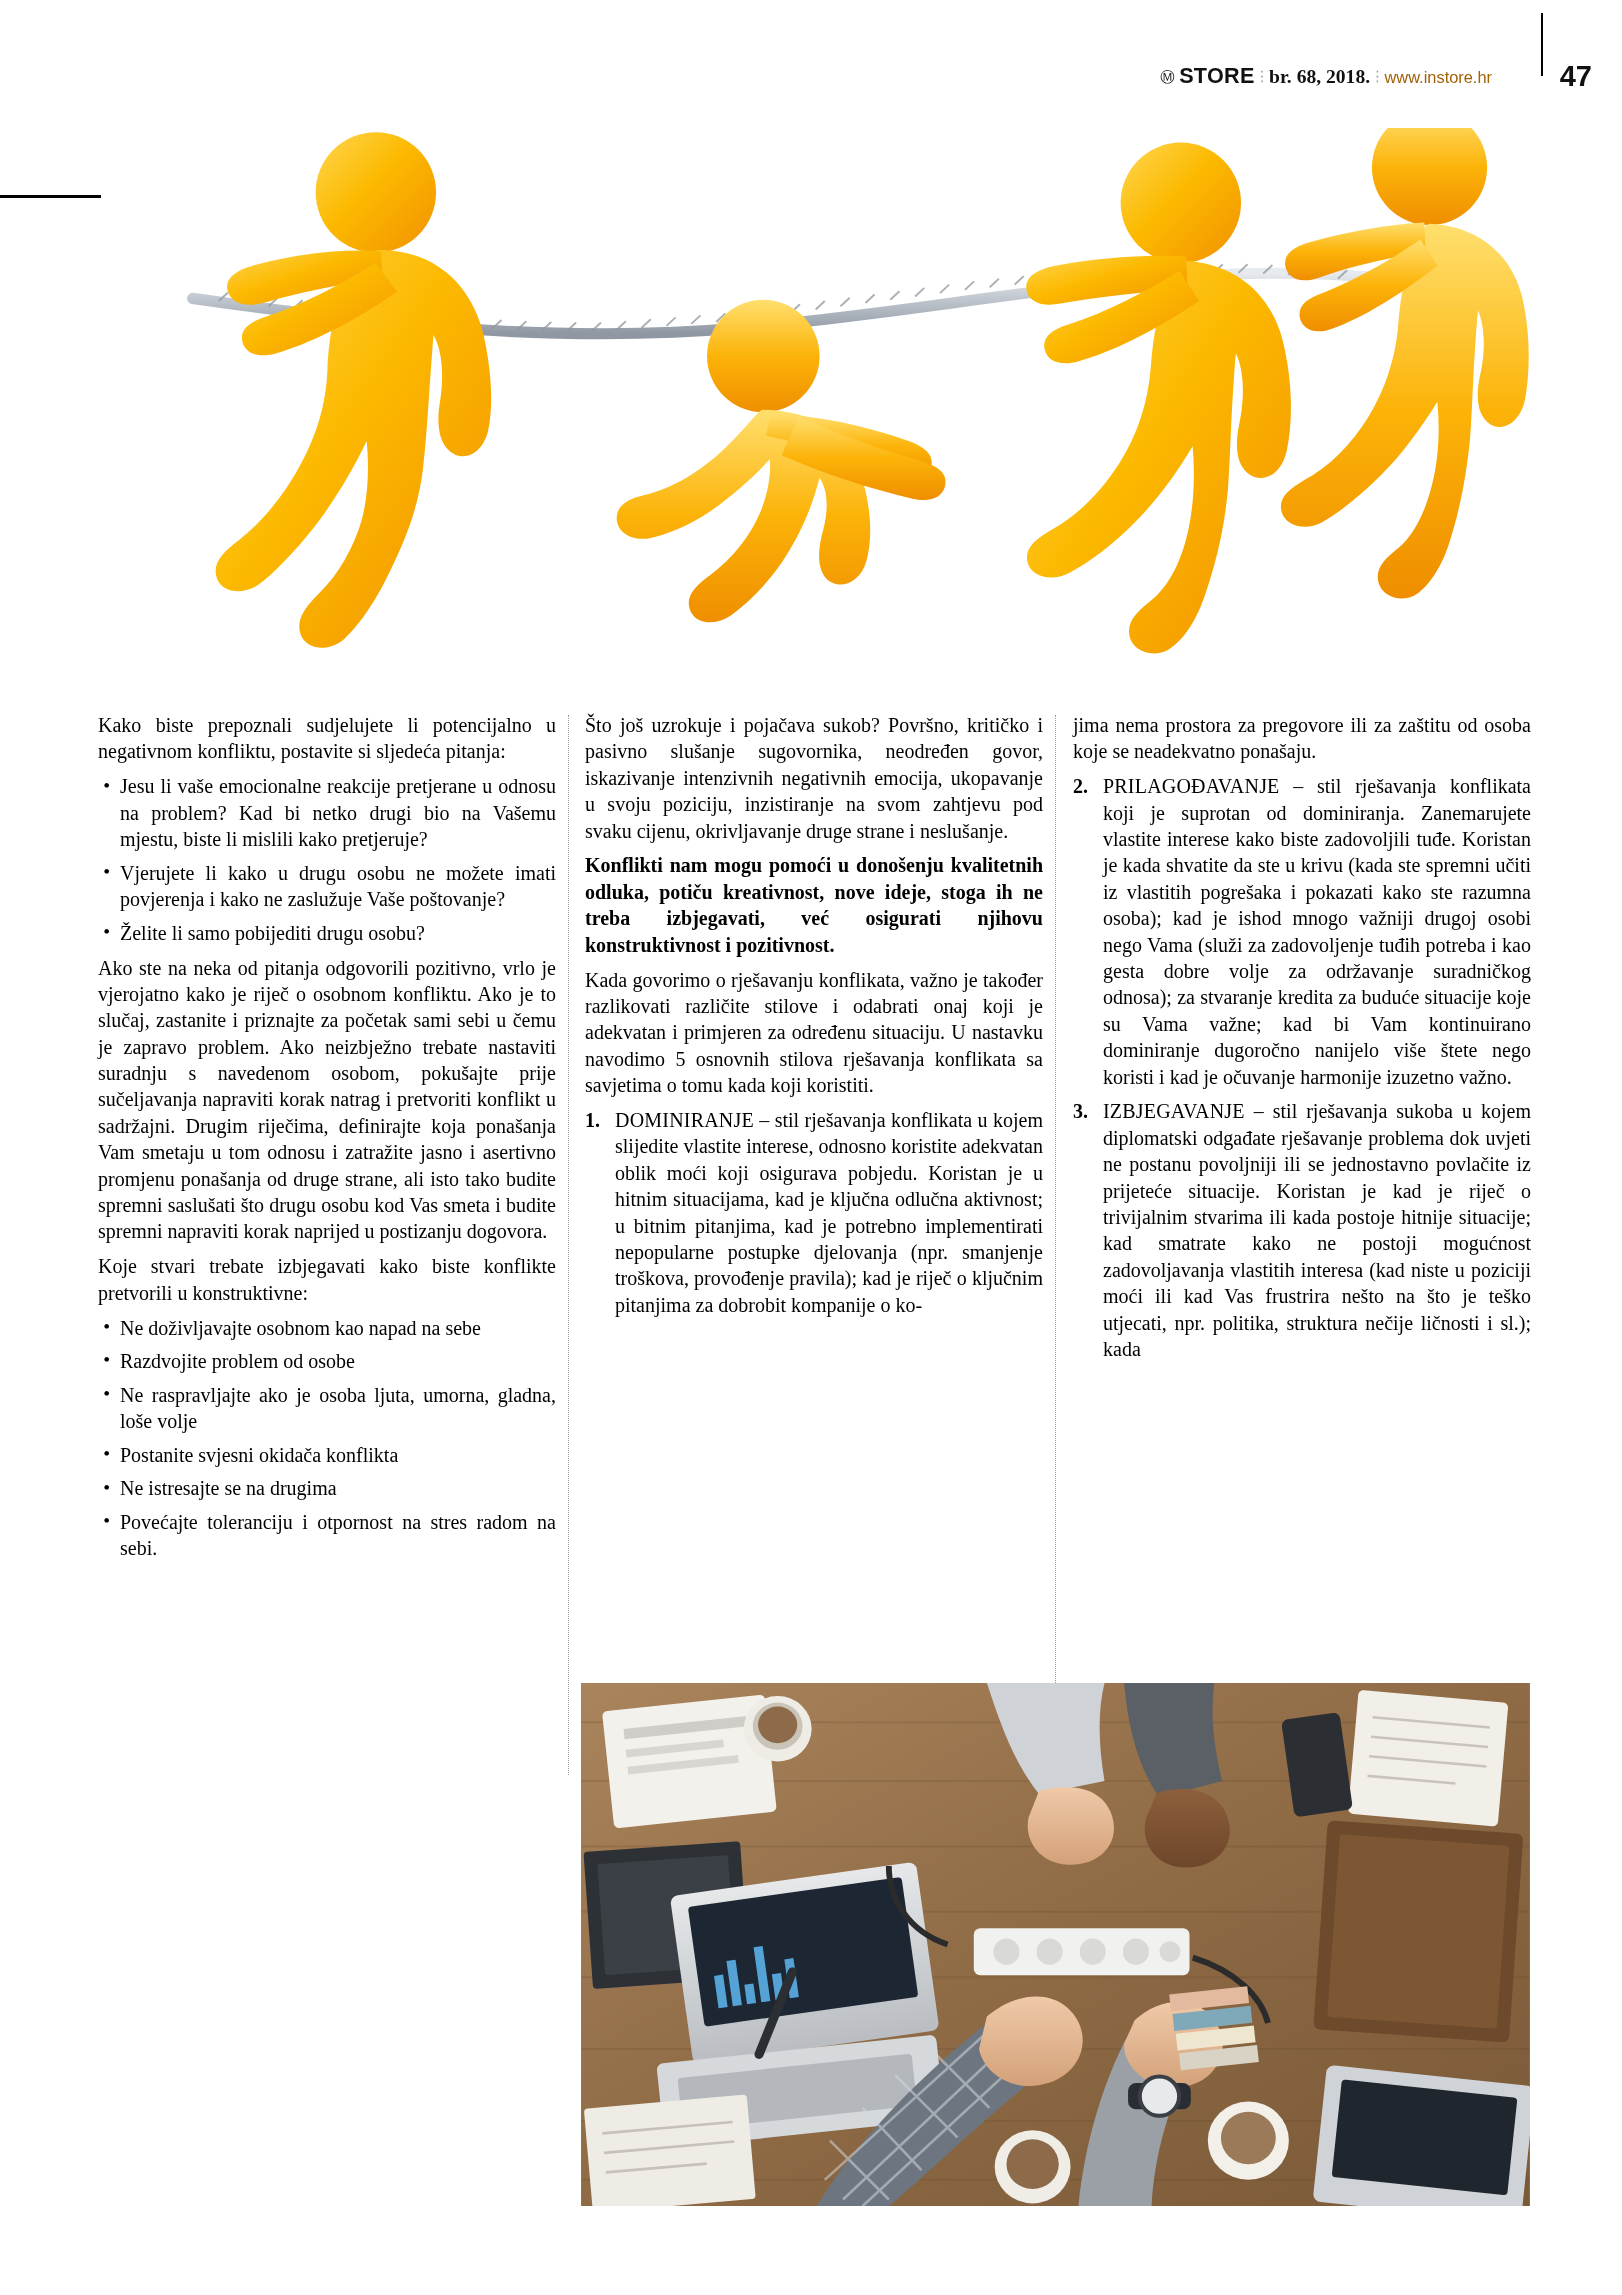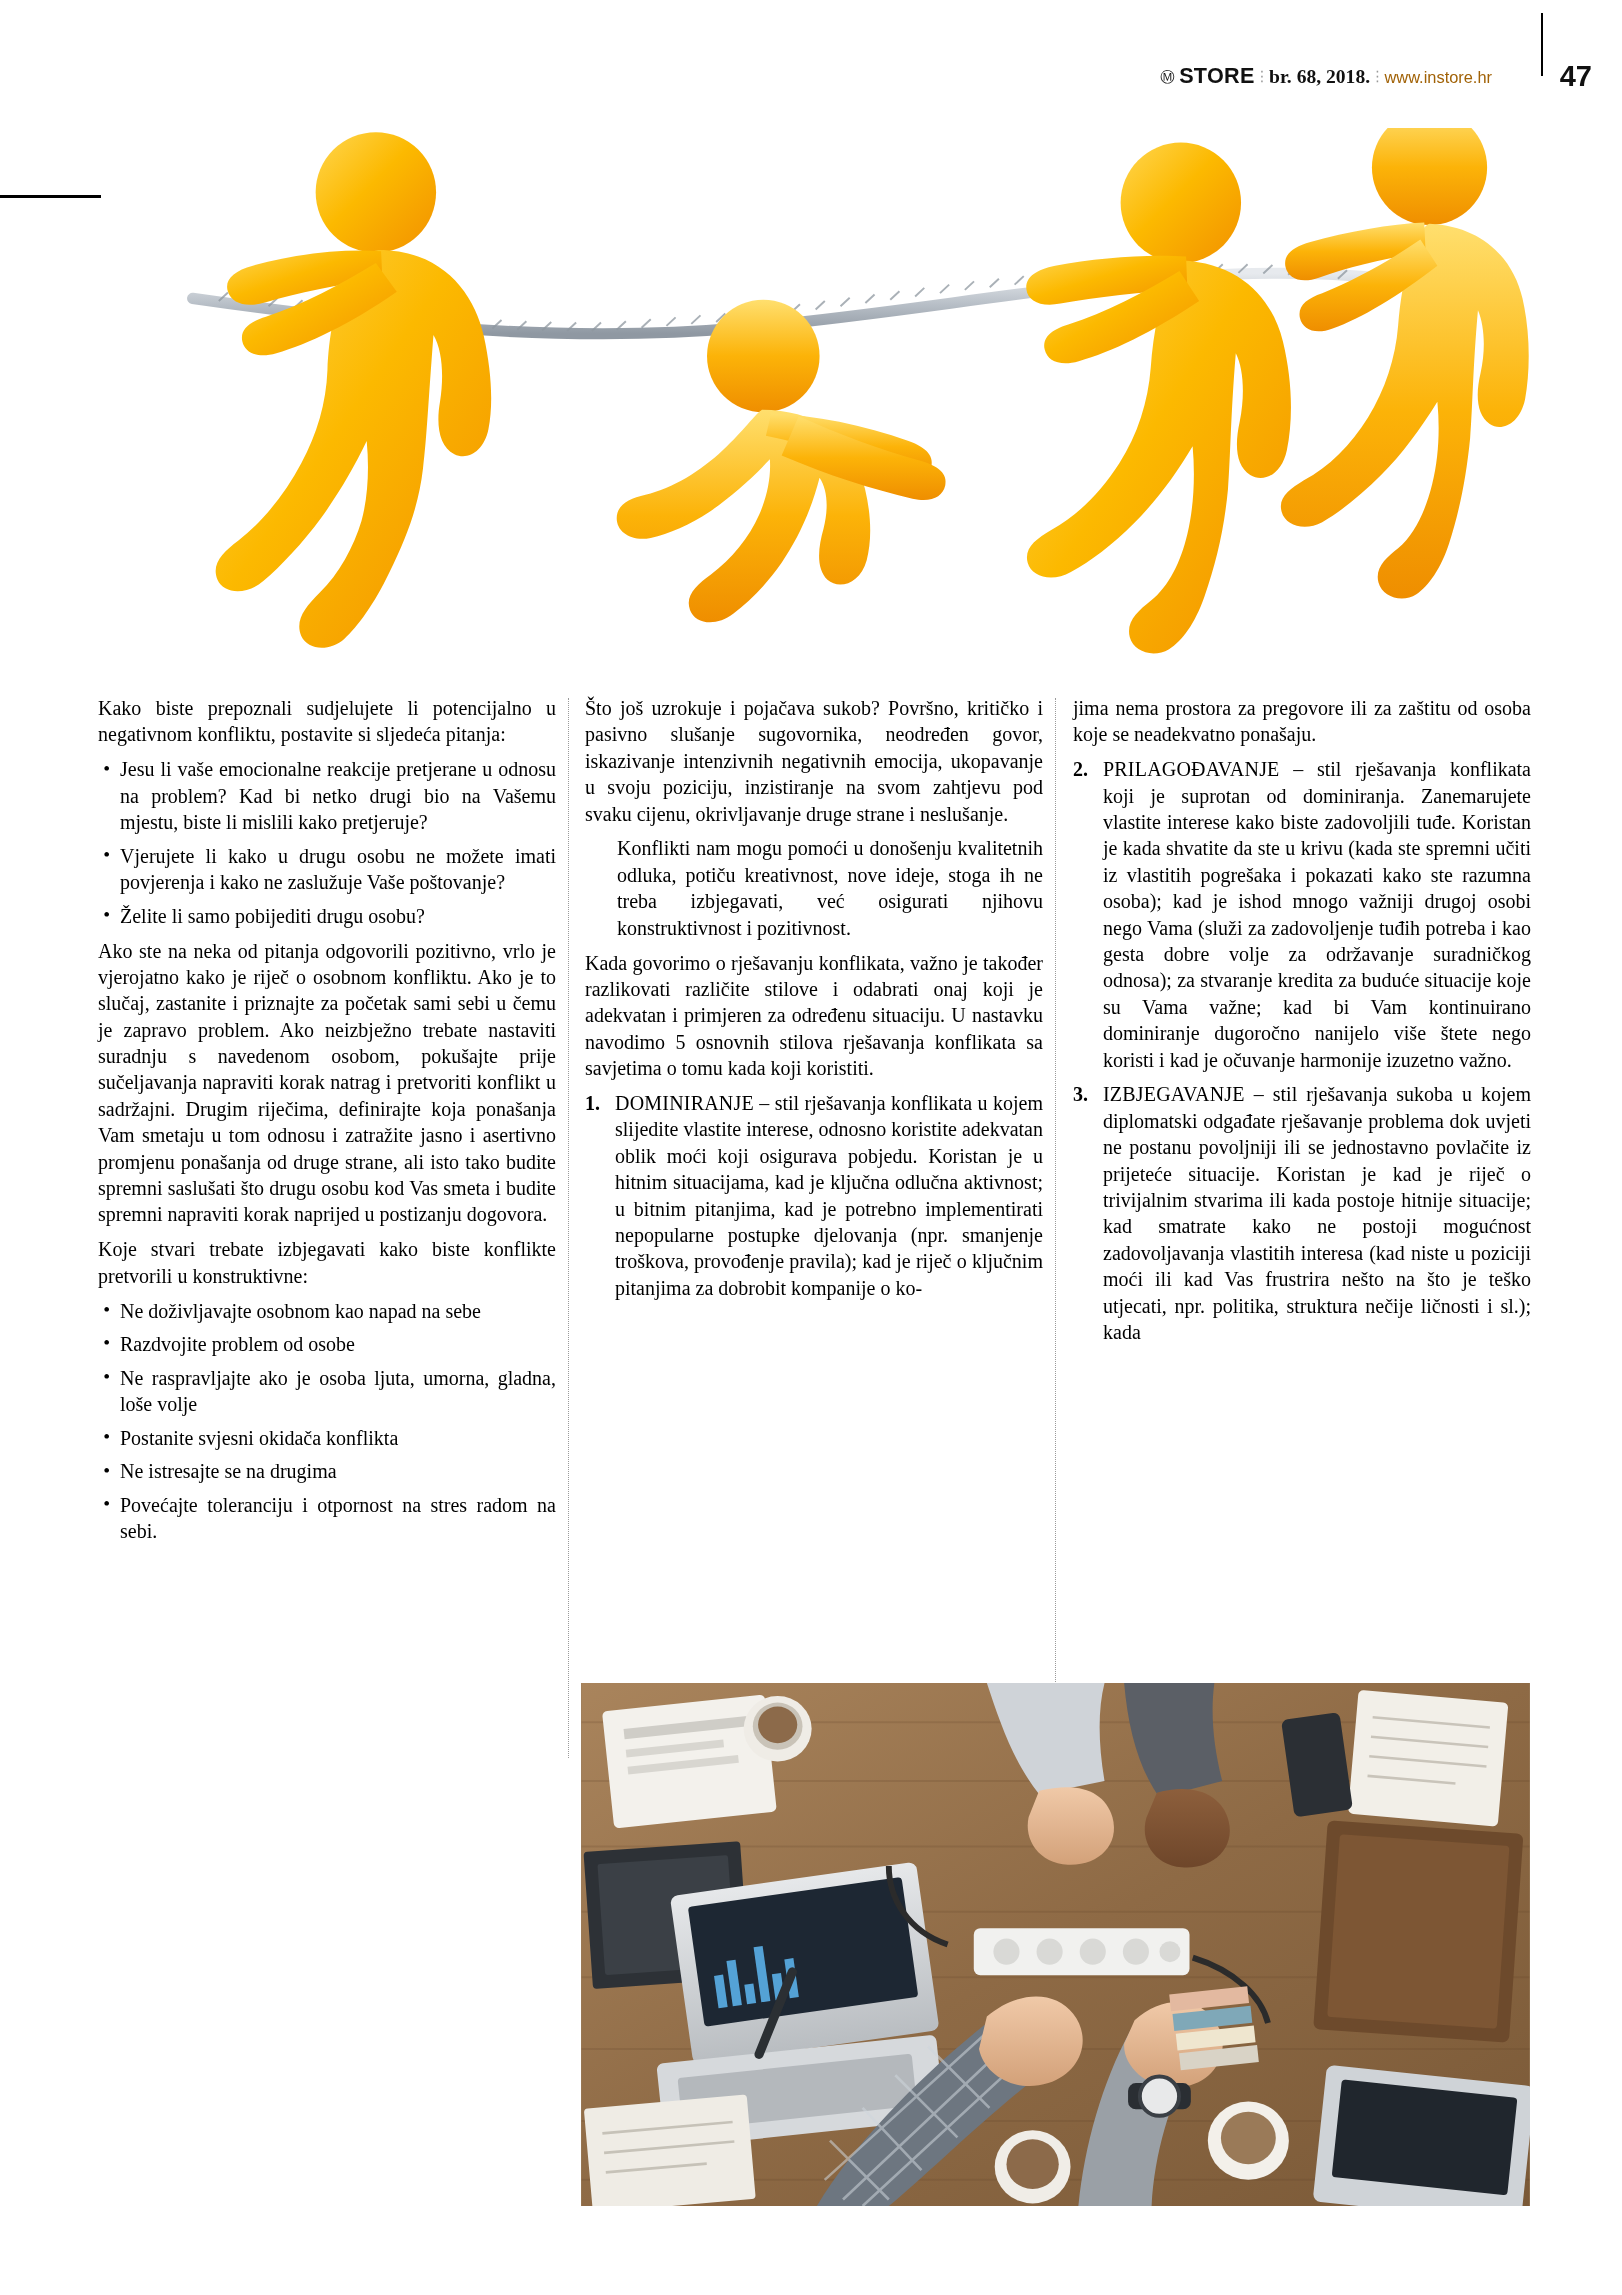--- a/index.html
+++ b/index.html
@@ -103,21 +103,21 @@
     height: 541px;
     background: #ffffff;
     overflow: hidden;
   }
   .hero svg { display: block; }
 
   
   .cols {
     position: absolute;
     left: 98px;
-    top: 695px;
+    top: 712px;
     width: 1433px;
     height: 1505px;
   }
   .col {
     position: absolute;
     top: 0;
     width: 458px;
     font-size: 20px;
     line-height: 1.32;
     text-align: justify;
@@ -152,23 +152,22 @@
     text-align: justify;
   }
   ul.bullets li::before {
     content: "•";
     position: absolute;
     left: 5.2px;
     top: -0.7px;
     font-size: 19.6px;
   }
   .bold-para {
-    font-weight: normal;
+    font-weight: bold;
     text-align: justify;
-    margin-left: 32px;
   }
   .num-item {
     position: relative;
     padding-left: 30px;
     margin-bottom: 8.5px;
     text-align: justify;
   }
   .num-item .num {
     position: absolute;
     left: 0;

